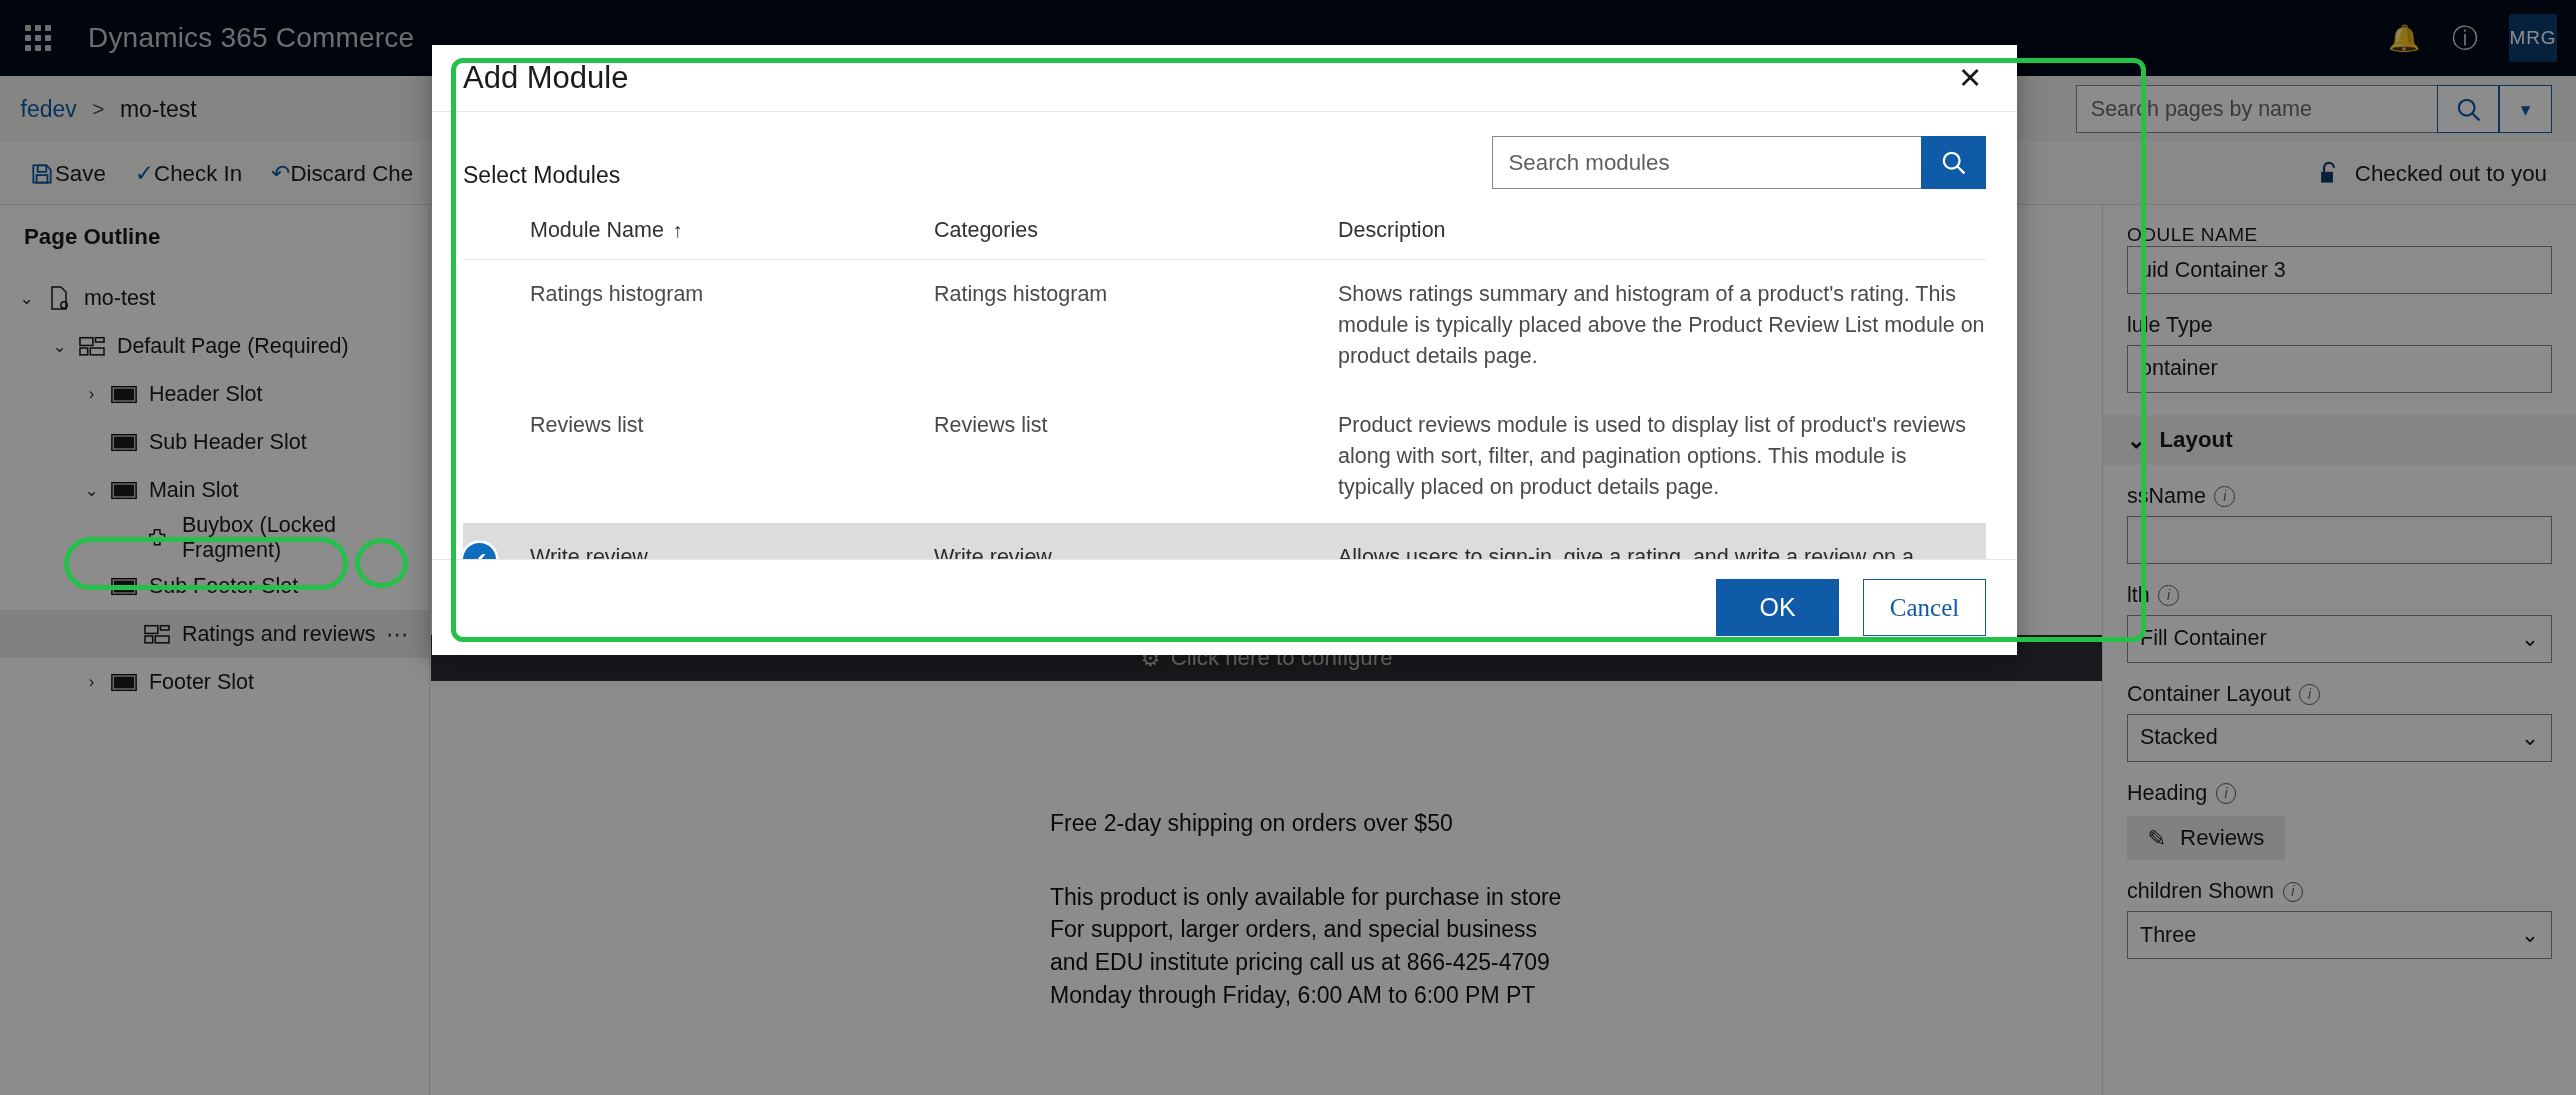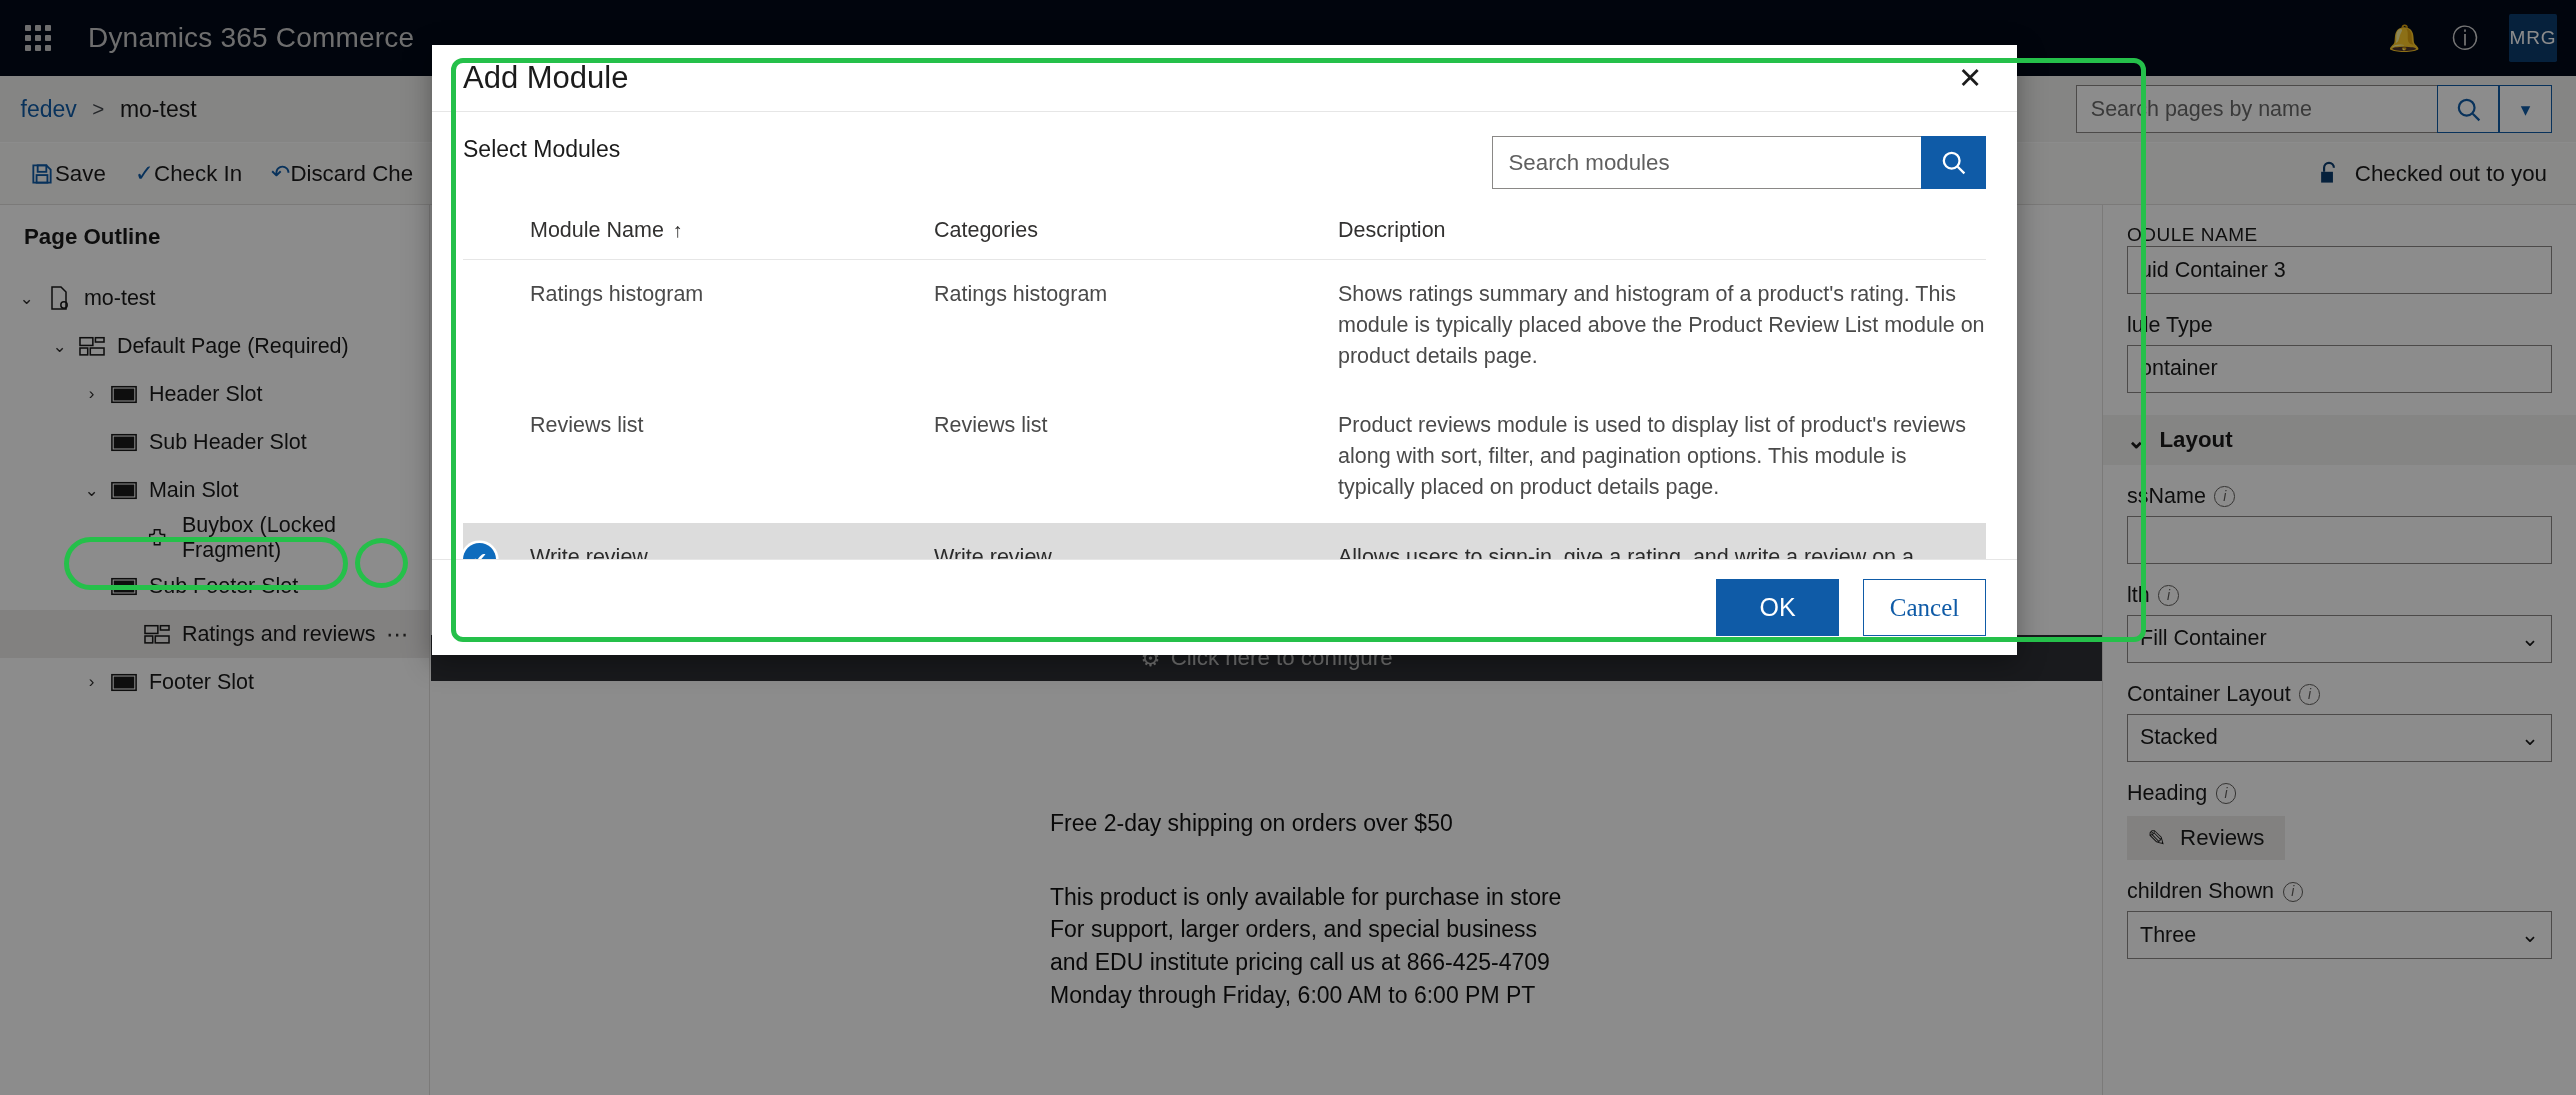--- a/index.html
+++ b/index.html
@@ -96,21 +96,21 @@
   .modal {
     position: absolute; left: 432px; top: 45px; width: 1585px; height: 610px;
     background: #fff; box-shadow: 0 6.9px 26px rgba(0,0,0,.35);
     display: flex; flex-direction: column;
   }
   .modal-head { height: 67px; border-bottom: 0.9px solid #e6e6e6; display: flex;
     align-items: center; padding: 0 26px 0 31px; }
   .modal-title { font-size: 31px; color: #1b1b1b; }
   .modal-close { margin-left: auto; font-size: 29px; color: #1b1b1b; line-height: 1; padding: 6.9px 8.6px; }
   .modal-body { flex: 1; padding: 24px 31px 0 31px; display: flex; flex-direction: column; overflow: hidden; }
-  .body-top { display: flex; align-items: flex-start; }
+  .body-top { display: flex; align-items: flex-end; }
   .select-modules { font-size: 23px; color: #1b1b1b; }
   .msearch { margin-left: auto; display: flex; height: 53px; width: 494px; }
   .msearch input { flex: 1; border: 0.9px solid #8a8886; border-right: none; font-size: 22.3px;
     padding: 0 15.5px; color: #1b1b1b; outline: none; font-family: "Liberation Sans", sans-serif; background: #fff; }
   .msearch input::placeholder { color: #5f5f5f; }
   .msearch .go { width: 65px; background: #0f5ba7; display: flex; align-items: center; justify-content: center; }
 
   table.mods { width: 100%; border-collapse: collapse; margin-top: 29px; table-layout: fixed; }
   table.mods th { text-align: left; font-weight: normal; font-size: 21.5px; color: #323130;
     padding: 0 0 15.5px 0; border-bottom: 0.9px solid #e6e6e6; }

